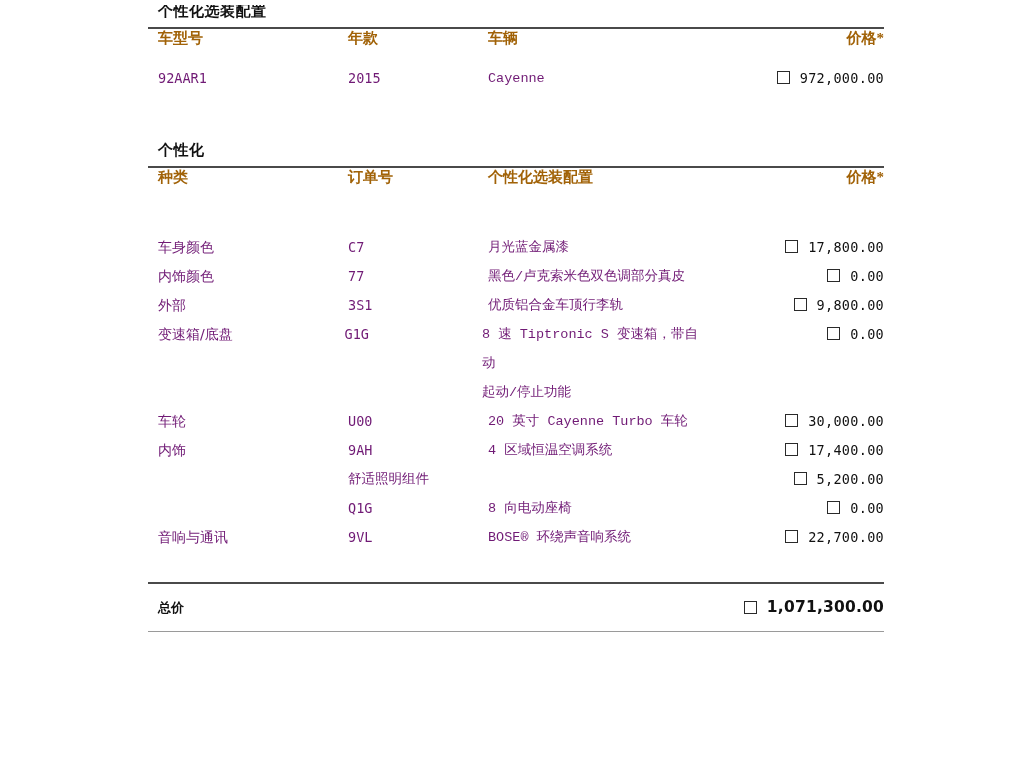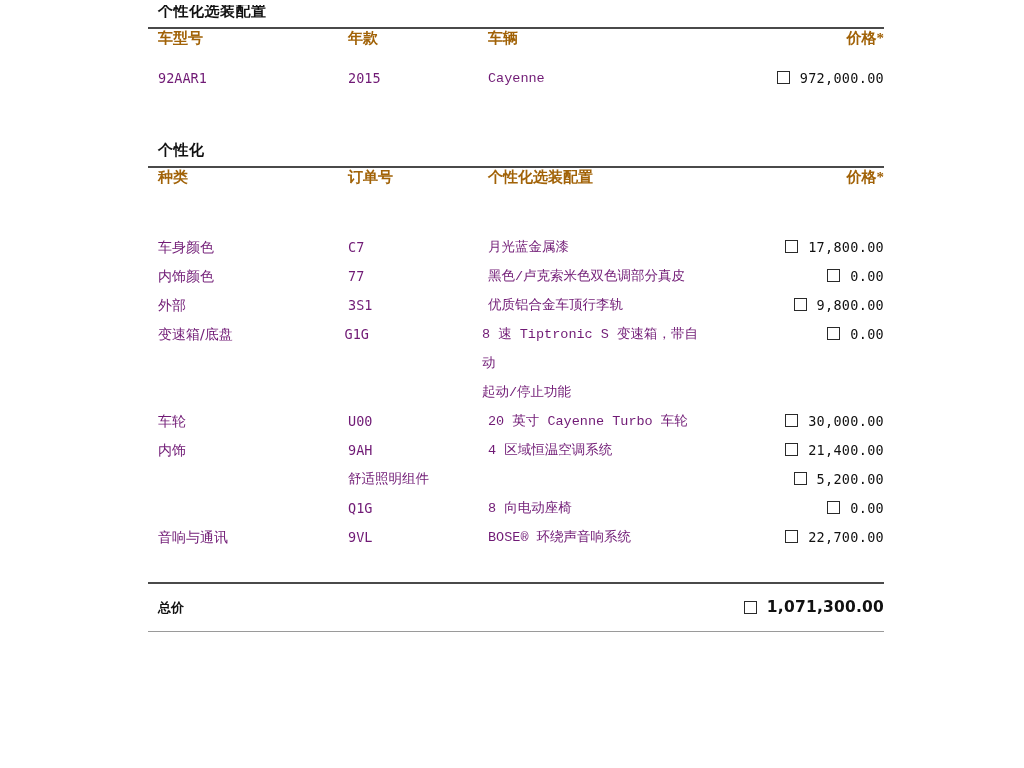--- a/index.html
+++ b/index.html
@@ -242,21 +242,21 @@
           <span class="price-val">30,000.00</span>
         </div>
       </div>
 
       <div class="row opt-row">
         <div class="c-kind cell">内饰</div>
         <div class="c-code cell mono">9AH</div>
         <div class="c-desc cell desc-mono">4 区域恒温空调系统</div>
         <div class="c-price">
           <span class="box"></span>
-          <span class="price-val">21,400.00</span>
+          <span class="price-val">17,400.00</span>
         </div>
       </div>
 
       <div class="row opt-row">
         <div class="c-kind cell"></div>
         <div class="c-desc cell desc-mono">舒适照明组件</div>
         <div class="c-price">
           <span class="box"></span>
           <span class="price-val">5,200.00</span>
         </div>

